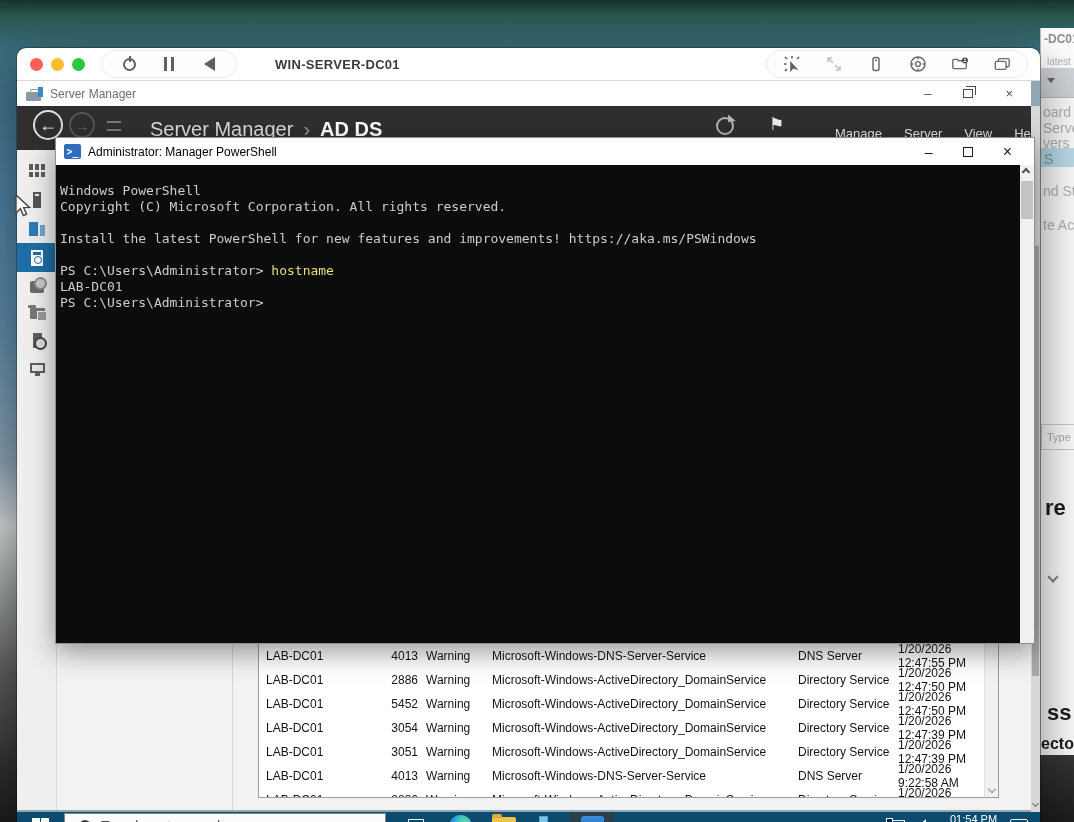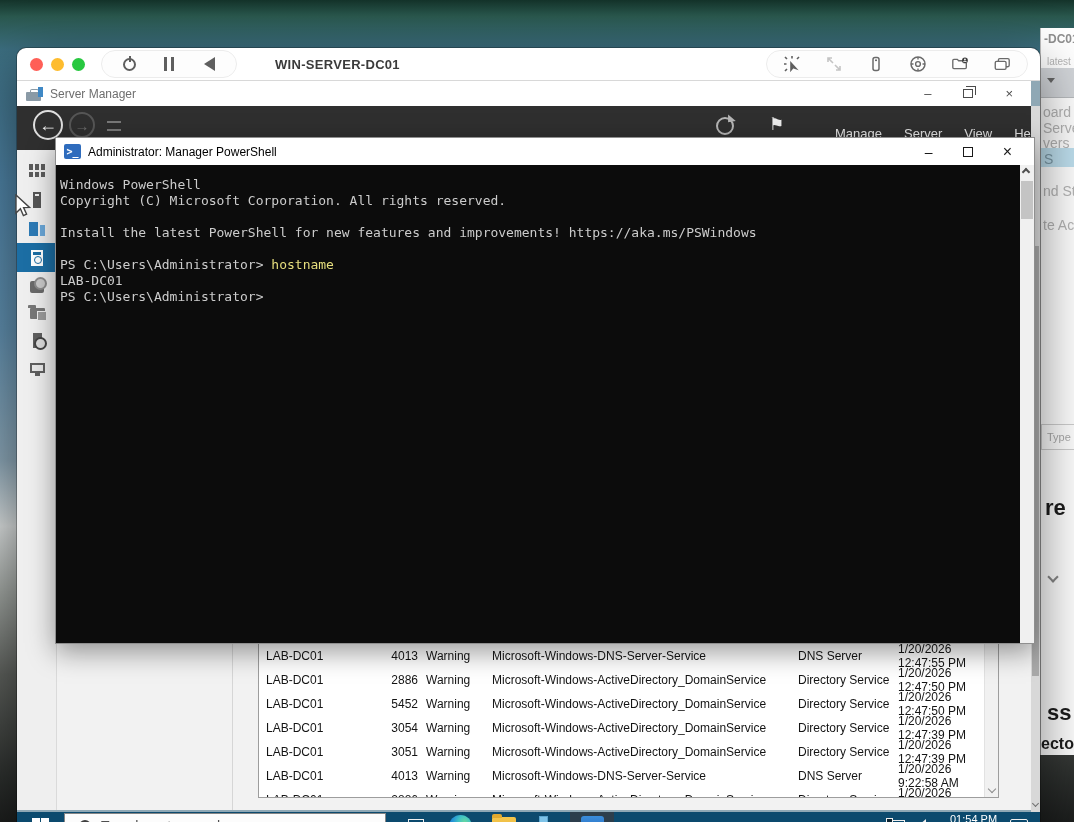--- a/index.html
+++ b/index.html
@@ -158,21 +158,21 @@
   .ps-appicon { width:17px; height:15px; background:#2f6cbd; border-radius:2px; margin-left:8px;
                 color:#fff; font-family:"DejaVu Sans Mono", monospace; font-size:10px; font-weight:bold;
                 display:flex; align-items:center; justify-content:center; }
   .ps-titlebar .t { font-size:12px; color:#000; margin-left:7px; }
   .ps-winbtns { right:22px; gap:30px; height:27px; }
   .ps-winbtns .wb { font-size:14px; color:#1a1a1a; }
   .wb-max { width:10px; height:10px; border:1px solid #1a1a1a; background:transparent; }
 
   .ps-console { position:absolute; top:27px; left:0; right:0; bottom:0; background:#0c0c0c;
                 font-family:"DejaVu Sans Mono", monospace; font-size:13px; line-height:16px;
-                color:#cccccc; padding:12px 0 0 4px; white-space:pre; }
+                color:#cccccc; padding:18px 0 0 4px; white-space:pre; }
   .ps-console .cmd { color:#e7df7e; }
   .ps-scrollbar { position:absolute; top:27px; right:0; bottom:0; width:14px; background:#f0f0f0; }
   .ps-scrollbar .up { position:absolute; top:4px; left:3px; width:6px; height:6px;
                       border-left:2px solid #4f4f4f; border-top:2px solid #4f4f4f; transform:rotate(45deg); }
   .ps-scrollbar .thumb { position:absolute; top:16px; left:1px; width:12px; height:38px; background:#c4c4c4; }
 
   
   .taskbar { position:absolute; left:0; right:0; top:731px; height:28px; background:#0c4a6e;
              display:flex; align-items:stretch; }
   .start { width:47px; display:flex; align-items:center; justify-content:center; }
@@ -341,20 +341,23 @@
           <span class="wb">–</span>
           <span class="wb-restore"></span>
           <span class="wb">×</span>
         </div>
       </div>
 
       <div class="sm-header">
         <span class="nav-back">←</span>
         <span class="nav-fwd">→</span>
         <span class="nav-lines"></span>
+        <div class="breadcrumb">
+          <span>Server Manager</span><span class="sep">›</span><span class="cur">AD DS</span>
+        </div>
         <span class="hdr-refresh"></span>
         <span class="hdr-flag">⚑</span>
         <div class="hdr-menu">
           <span>Manage</span>
           <span>Server</span>
           <span>View</span>
           <span>Help</span>
         </div>
       </div>
 

